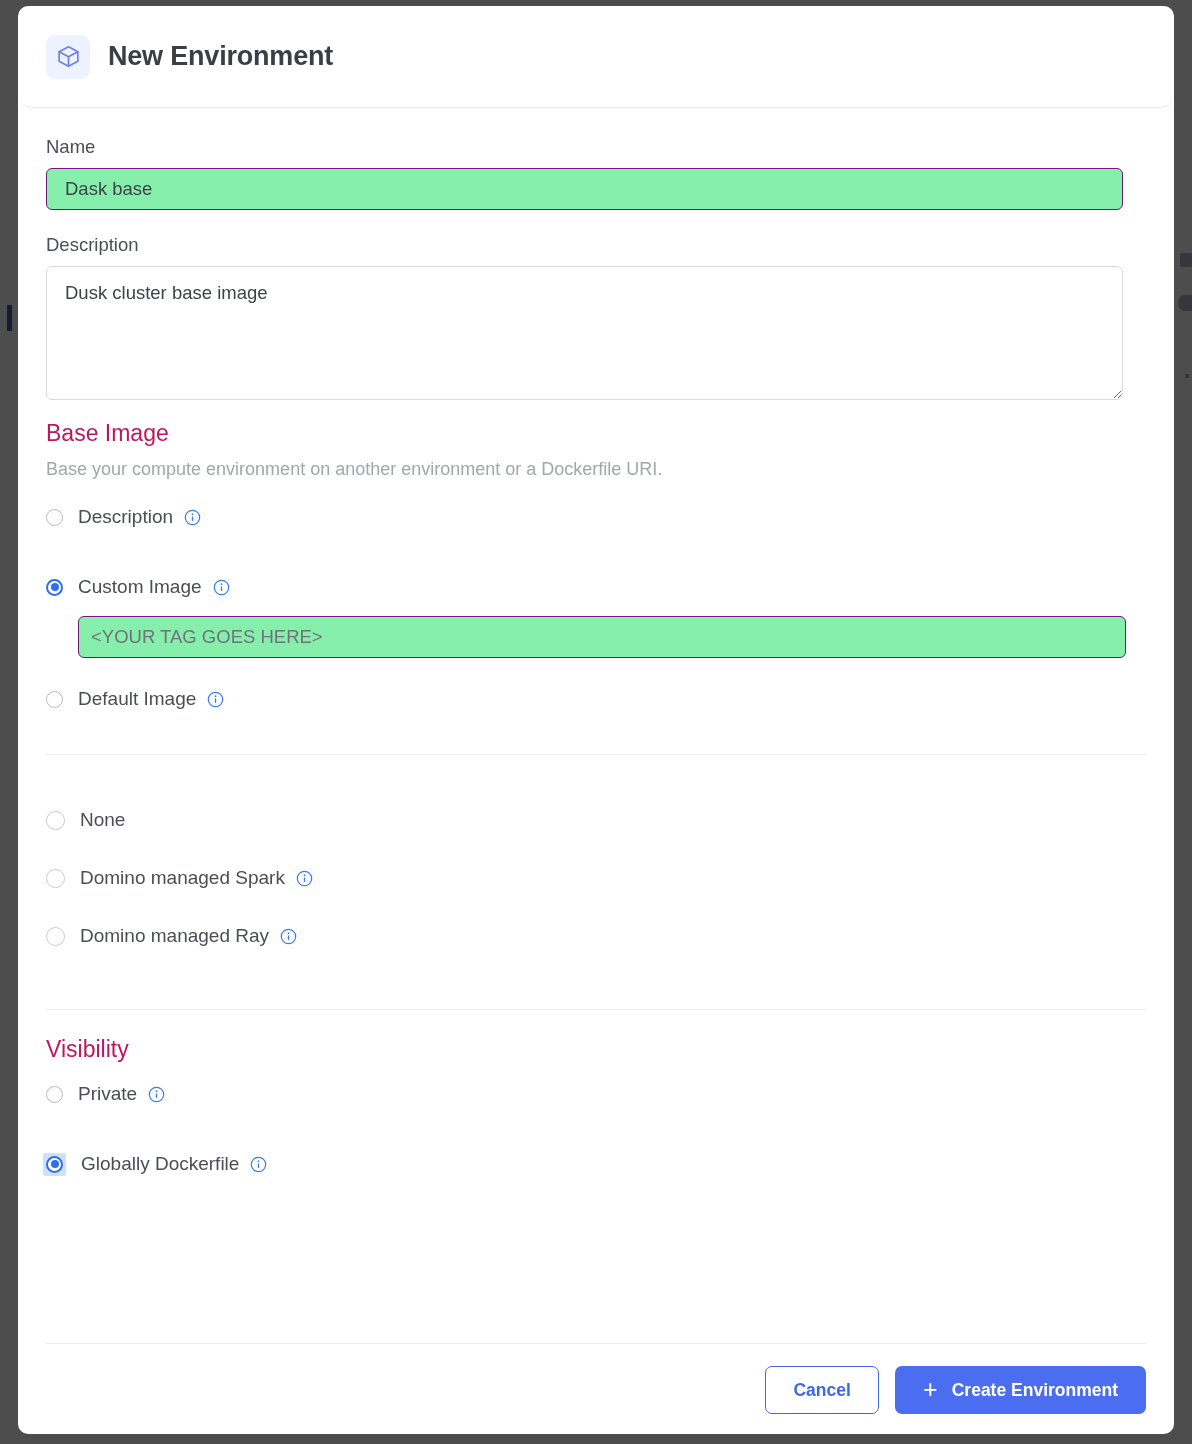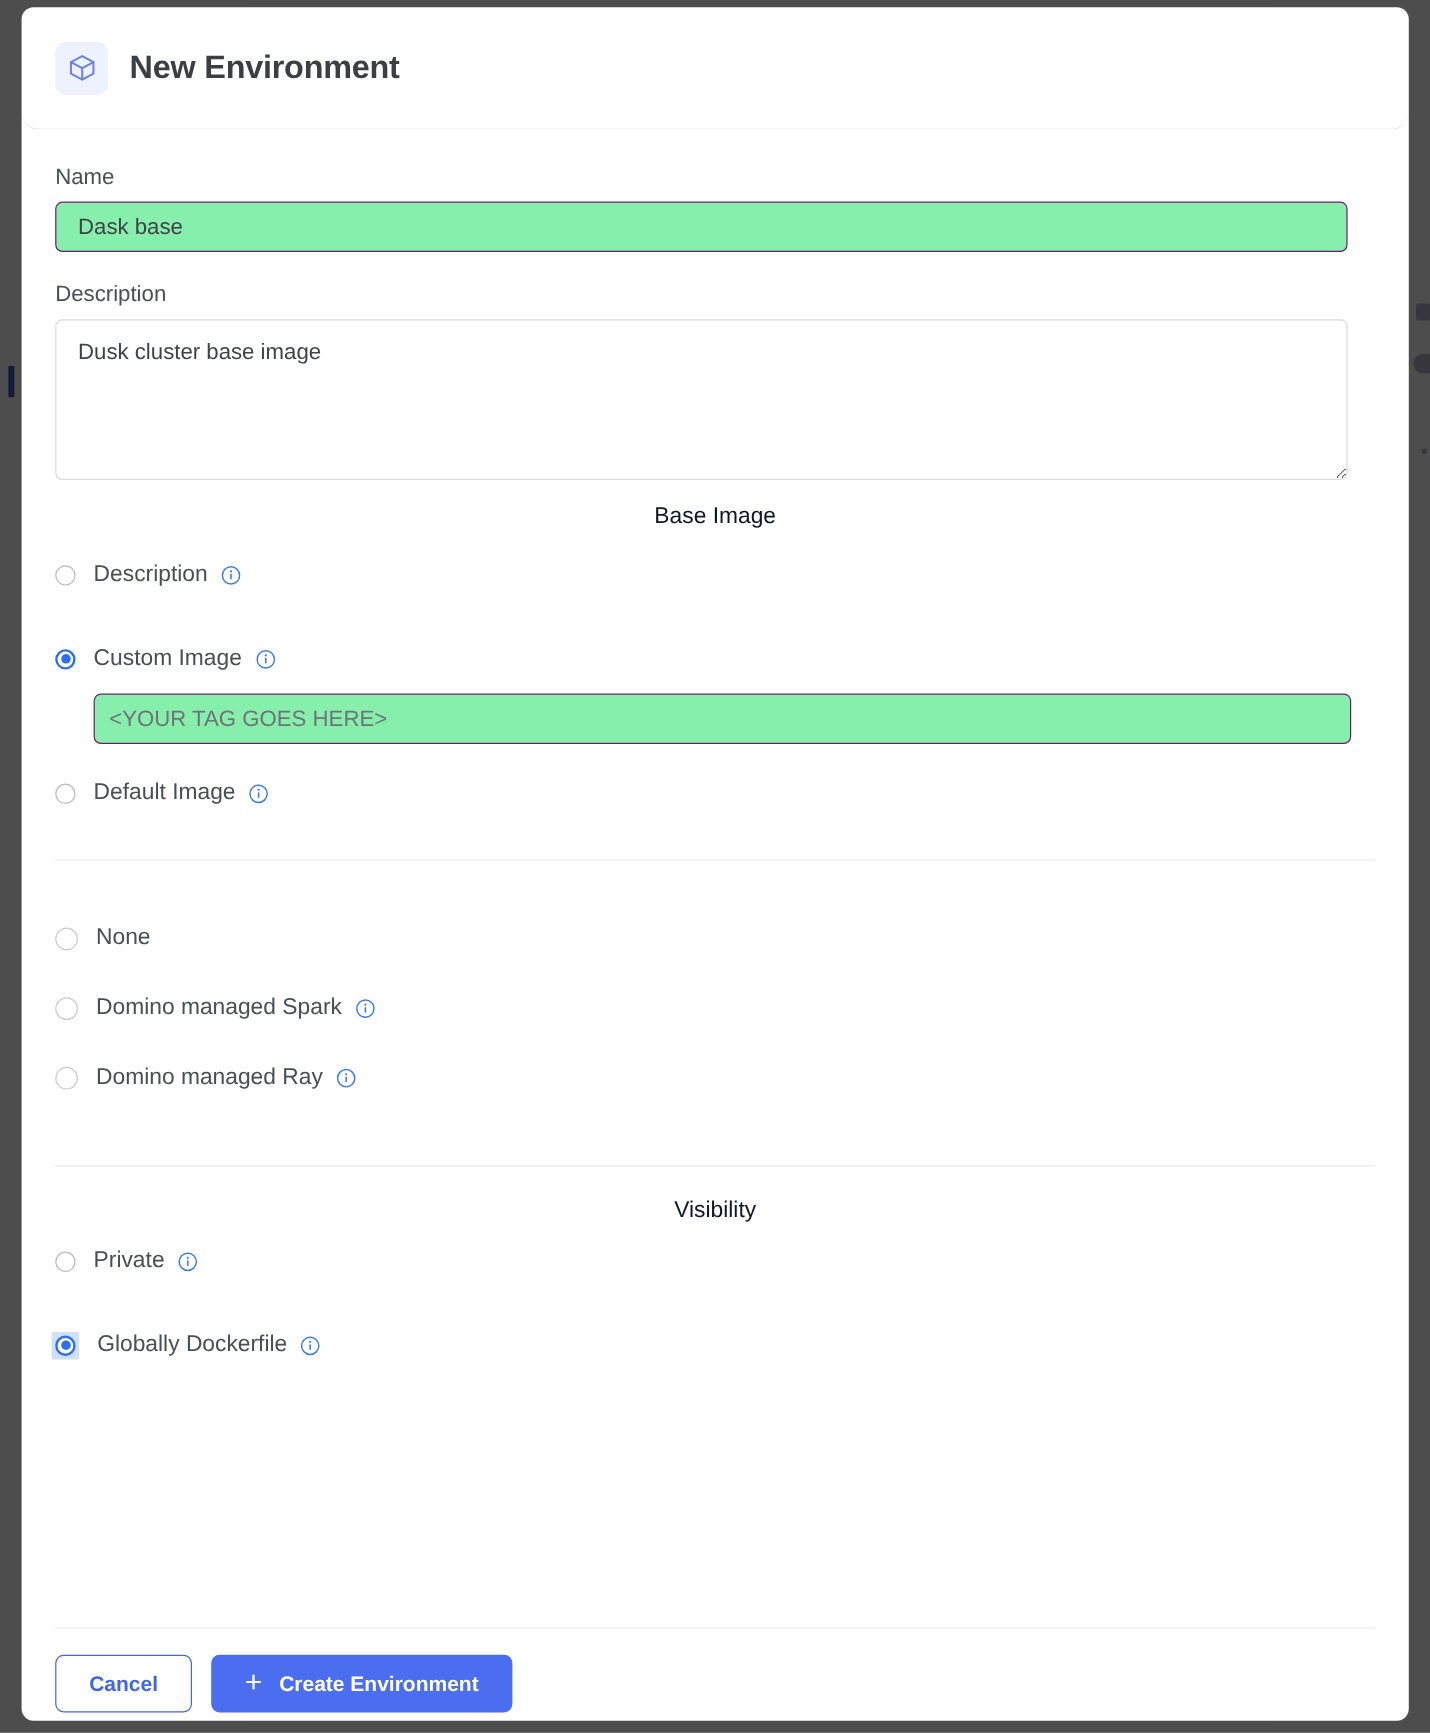--- a/index.html
+++ b/index.html
@@ -97,23 +97,22 @@
     font-family: "Liberation Sans", sans-serif;
     outline: none;
     resize: vertical;
     display: block;
     line-height: 1.35;
   }
 
   .gap-24 { height: 24px; }
 
   .section-title {
-    font-size: 19px;
-    color: #0f172a;
-    text-align: center;
+    font-size: 23px;
+    color: #be185d;
   }
   .section-help {
     font-size: 18px;
     color: #a3a6ab;
     margin-top: 12px;
   }
 
   
   .radio-row {
     display: flex;
@@ -175,22 +174,23 @@
     margin-left: 32px;
     margin-top: 12px;
     padding-left: 12px;
   }
 
   
   #footer {
     flex: 0 0 auto;
     border-top: 1px solid #ebebec;
     margin: 0 28px;
-    padding: 22px 0 7px 0;
-    display: flex;
+    padding: 22px 0 20px 0;
+    display: flex;
+    justify-content: flex-end;
     align-items: center;
     gap: 16px;
   }
   #cancel-button {
     height: 48px;
     min-width: 114px;
     padding: 0 24px;
     border: 1.5px solid #4066e8;
     background: #fff;
     color: #4066e8;
@@ -244,20 +244,21 @@
     <input class="text-input" id="name-input" type="text" value="Dask base" style="">
 
     <div class="gap-24"></div>
 
     <div class="field-label">Description</div>
     <textarea id="description-input" style="">Dusk cluster base image</textarea>
 
     <div style="height:20px"></div>
 
     <div class="section-title">Base Image</div>
+    <div class="section-help">Base your compute environment on another environment or a Dockerfile URI.</div>
 
     <div style="height:20px"></div>
 
     <div class="radio-row">
       <span class="radio"></span>
       <span class="radio-label">Description</span>
       <span class="info-icon">
         <svg width="17" height="17" viewBox="0 0 18 18" fill="none">
           <circle cx="9" cy="9" r="7.6" stroke="#3b7bf0" stroke-width="1.3"></circle>
           <circle cx="9" cy="5.5" r="0.95" fill="#3b7bf0"></circle>

